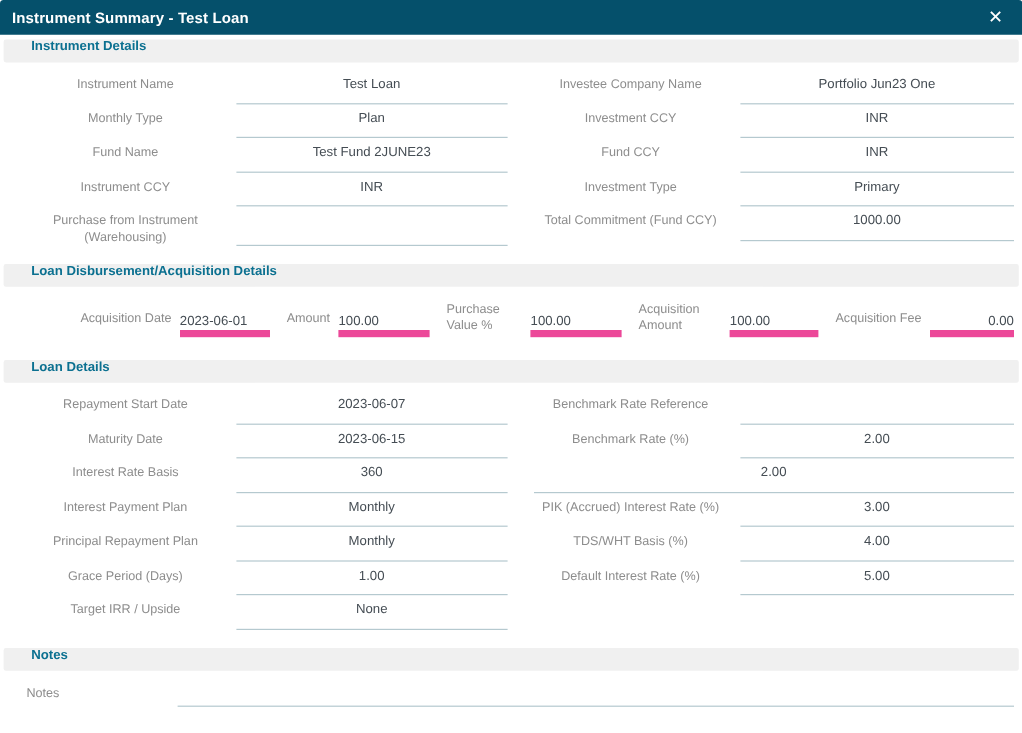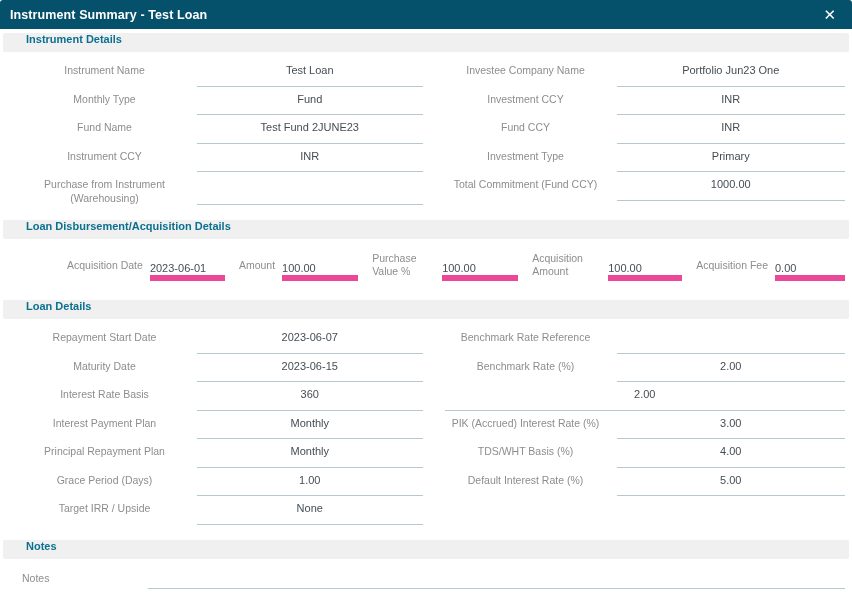--- a/index.html
+++ b/index.html
@@ -33,21 +33,21 @@
 
   
   .hrow { display:flex; align-items:center; justify-content:space-between;
     padding:10px 7px 6px 28px; min-height:48px;margin-left:39px; }
   .hpair { display:flex; align-items:center; }
   .hlabel { font-size:10.5px; color:#8d8d8d; line-height:1.3; padding-right:7px; }
   .hlabel.w70 { width:70px; }
   .hlabel.w76 { width:76px; }
   .hvalue { border-bottom:6px solid #ec4899; font-size:11px; color:#454d54;
     padding-bottom:0; margin-top:12px; line-height:1.2; }
-  .hv75 { width:75px; } .hv76 { width:76px; } .hv74 { width:74px; } .hv70 { width:70px; }
+  .hv75 { width:75px; } .hv76 { width:76px; } .hv74 { width:74px; } .hv70 { width:70px;text-align:right; }
 
   
   .notesrow { display:flex; align-items:stretch; min-height:30px; padding:8px 7px 0 22px; }
   .noteslabel { width:126px; flex:none; padding-top:5px; font-size:10.5px; color:#8d8d8d; }
   .notesvalue { flex:1; border-bottom:1px solid #b5c9cf; font-size:11px; color:#454d54;
     padding-top:5px; }
 </style>
 </head>
 <body>
 
@@ -62,21 +62,21 @@
     <span>Instrument Details</span>
   </div>
   <div class="grid2">
     <div class="col left">
       <div class="row">
         <div class="flabel">Instrument Name</div>
         <div class="fvalue">Test Loan</div>
       </div>
       <div class="row">
         <div class="flabel">Monthly Type</div>
-        <div class="fvalue">Fund</div>
+        <div class="fvalue">Plan</div>
       </div>
       <div class="row">
         <div class="flabel">Fund Name</div>
         <div class="fvalue">Test Fund 2JUNE23</div>
       </div>
       <div class="row">
         <div class="flabel">Instrument CCY</div>
         <div class="fvalue">INR</div>
       </div>
       <div class="row">

